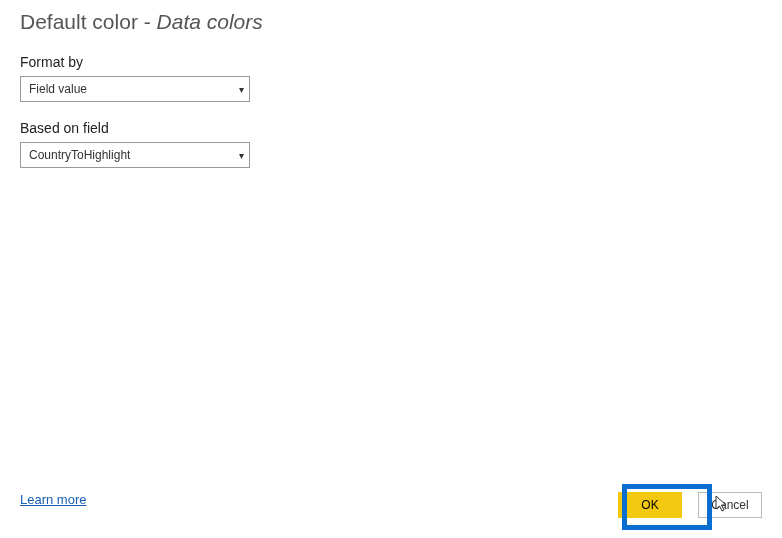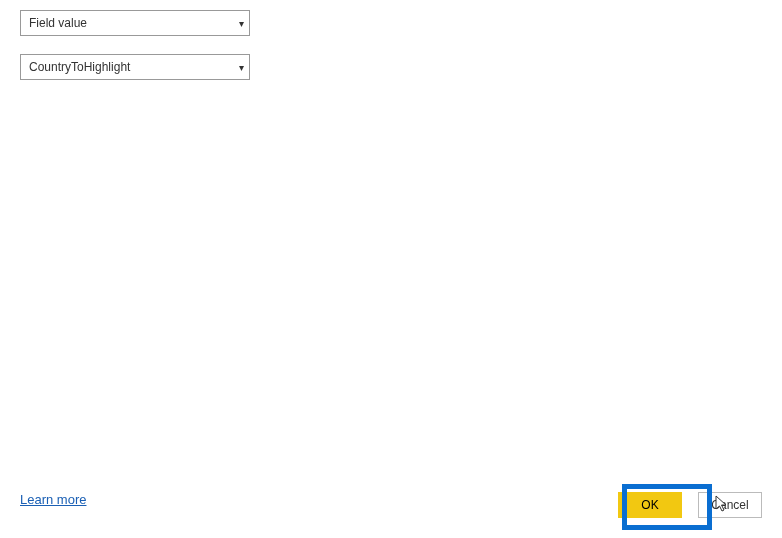--- a/index.html
+++ b/index.html
@@ -114,29 +114,34 @@
       position: absolute;
       width: 14px;
       height: 18px;
       pointer-events: none;
     }
   </style>
 </head>
 <body>
 
 <div class="dialog">
+  <h1 class="title">
+    <span>Default color - </span><span class="em">Data colors</span>
+  </h1>
 
   <div class="field-group">
+    <label class="field-label">Format by</label>
     <div class="select-wrap">
       <div class="select">Field value</div>
       <span class="select-arrow">▾</span>
     </div>
   </div>
 
   <div class="field-group">
+    <label class="field-label">Based on field</label>
     <div class="select-wrap">
       <div class="select">CountryToHighlight</div>
       <span class="select-arrow">▾</span>
     </div>
   </div>
 
   <div class="spacer"></div>
 
   <div class="footer">
     <a class="learn-more">Learn more</a>

